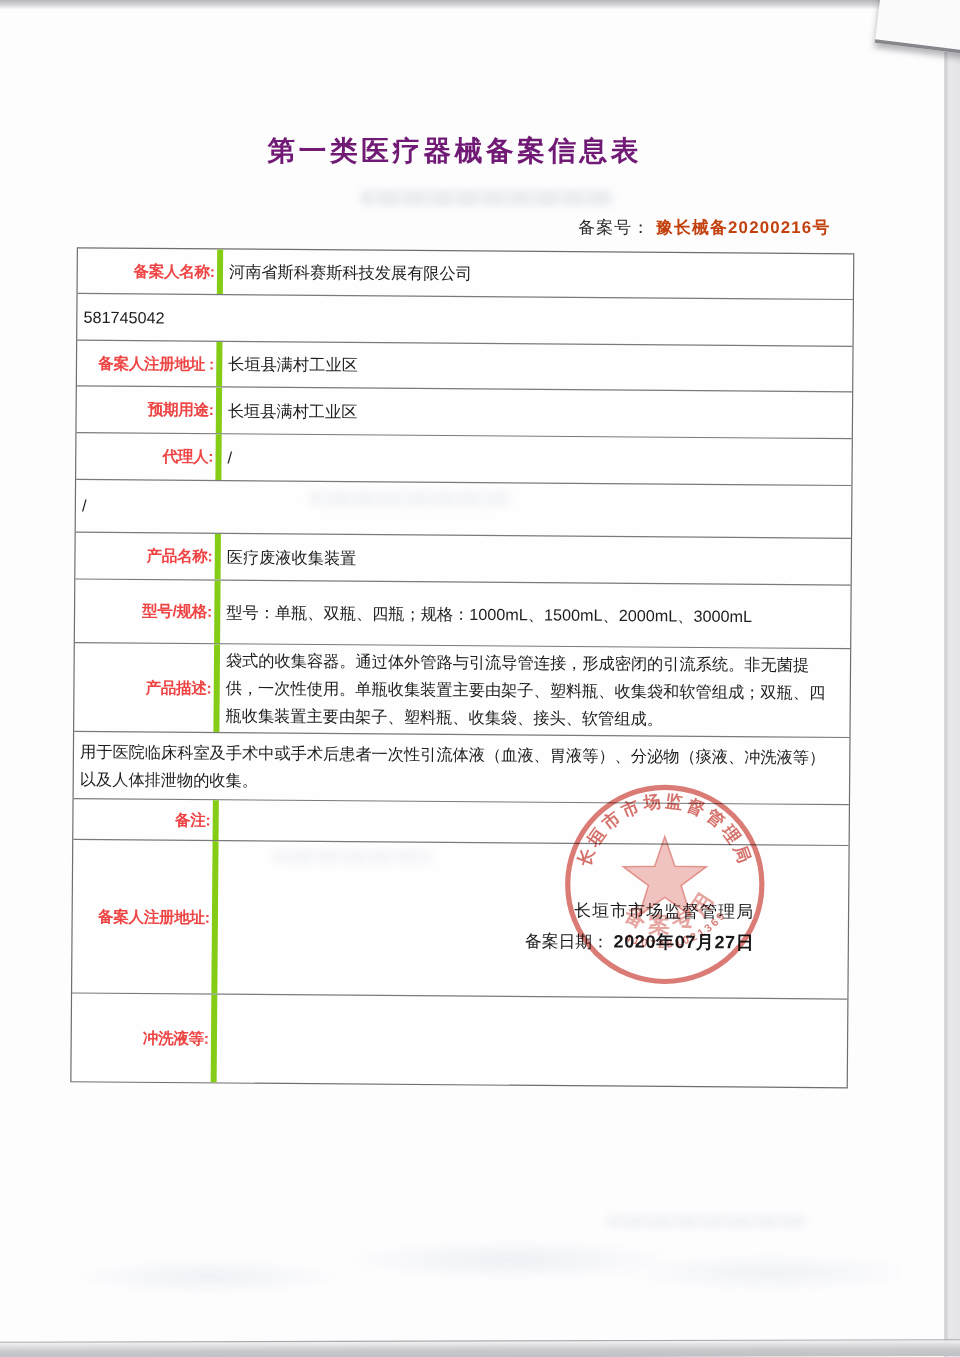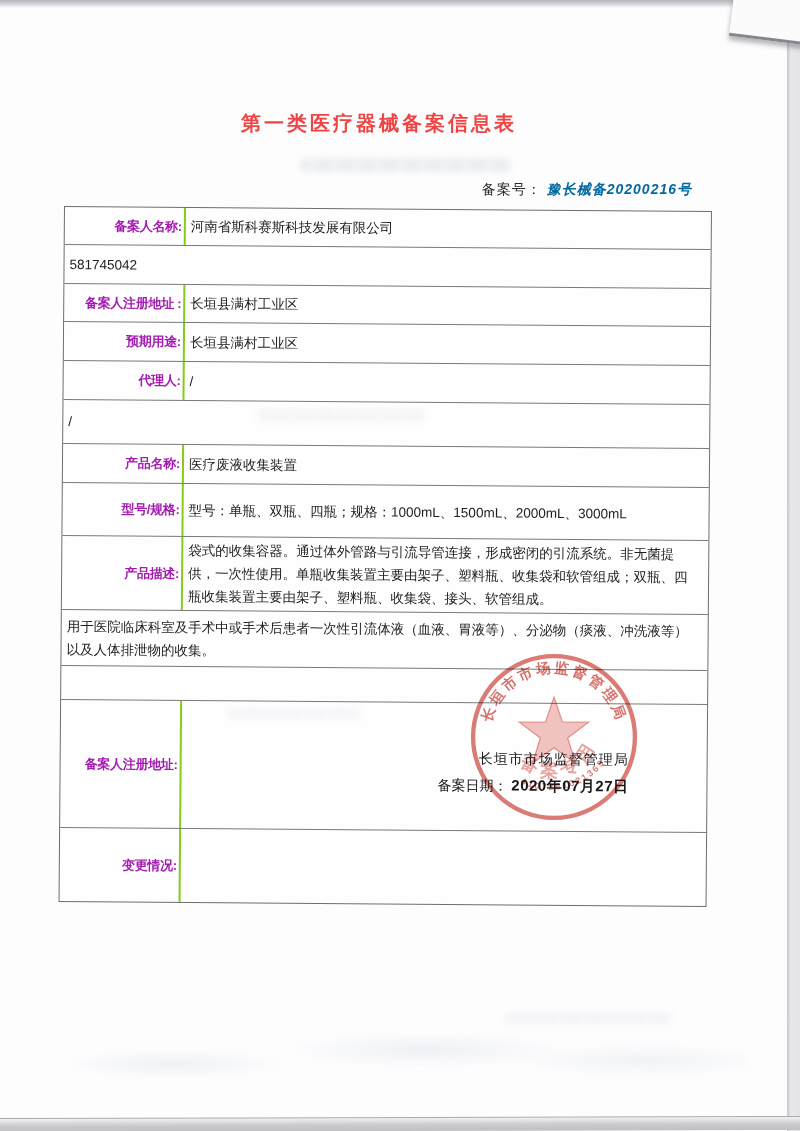--- a/index.html
+++ b/index.html
@@ -50,43 +50,43 @@
   }
   .smudge.s1{left:300px;top:158px;width:212px;height:14px;}
   .smudge.s2{left:258px;top:409px;width:168px;height:13px;opacity:.18;}
   .smudge.s3{left:228px;top:708px;width:132px;height:12px;opacity:.16;}
   .smudge.s4{left:505px;top:1012px;width:168px;height:12px;opacity:.12;}
 
   
   .doc-title{
     position:absolute;top:110px;left:0;width:758px;
     text-align:center;
-    font-size:20px;font-weight:bold;letter-spacing:3px;color:#ef4444;
+    font-size:23px;font-weight:bold;letter-spacing:3px;color:#701a75;
   }
   .reg-line{
     position:absolute;top:181px;left:0;width:692px;
     text-align:right;font-size:14px;color:#2a2a2c;letter-spacing:1px;
   }
-  .reg-line .num{font-weight:600;color:#0369a1;font-style:italic;}
+  .reg-line .num{font-weight:600;color:#c2410c;}
 
   
   .form-table{
     position:absolute;left:64px;top:206px;width:646px;
     border:1px solid #6e6e70;
     background:rgba(255,255,255,.35);
     transform:rotate(0.45deg);transform-origin:top left;
   }
   .row{display:flex;border-top:1px solid #7a7a7c;}
   .row:first-child{border-top:none;}
   .cell-label{
     width:121px;min-width:121px;box-sizing:border-box;
-    border-right:2px solid #84cc16;
+    border-right:5px solid #84cc16;
     display:flex;align-items:center;justify-content:flex-end;
     padding-right:2px;
-    font-size:13px;font-weight:bold;color:#a21caf;
+    font-size:13px;font-weight:bold;color:#ef4444;
     white-space:nowrap;letter-spacing:-0.3px;
   }
   .cell-value{
     flex:1;box-sizing:border-box;
     display:flex;align-items:center;
     padding:3px 8px 3px 5px;
     font-size:13.5px;color:#1d1d1f;line-height:23px;
     position:relative;
   }
   .r0{height:37px;} .r1{height:38px;} .r2{height:37px;} .r3{height:38px;}
@@ -178,36 +178,37 @@
     <div class="row r8">
       <div class="cell-label">产品描述:</div>
       <div class="cell-value">袋式的收集容器。通过体外管路与引流导管连接，形成密闭的引流系统。非无菌提供，一次性使用。单瓶收集装置主要由架子、塑料瓶、收集袋和软管组成；双瓶、四瓶收集装置主要由架子、塑料瓶、收集袋、接头、软管组成。</div>
     </div>
 
     <div class="row r9">
       <div class="cell-value">用于医院临床科室及手术中或手术后患者一次性引流体液（血液、胃液等）、分泌物（痰液、冲洗液等）以及人体排泄物的收集。</div>
     </div>
 
     <div class="row r10">
+      <div class="cell-label">备注:</div>
       <div class="cell-value"></div>
     </div>
 
     <div class="row r11">
       <div class="cell-label">备案人注册地址:</div>
       <div class="cell-value">
         <span class="filing-authority">长垣市市场监督管理局</span>
         <span class="filing-date">
           <span>备案日期：</span>
           <span class="date-val">2020年07月27日</span>
         </span>
       </div>
     </div>
 
     <div class="row r12">
-      <div class="cell-label">变更情况:</div>
+      <div class="cell-label">冲洗液等:</div>
       <div class="cell-value"></div>
     </div>
 
   </div>
 
   <svg class="stamp" viewBox="0 0 200 200" xmlns="http://www.w3.org/2000/svg">
     <defs>
       <path id="arcTop" d="M 30.5,125.3 A 74,74 0 1 1 169.5,125.3" fill="none"></path>
       <path id="arcBig" d="M 52,116 A 54,54 0 0 0 148,116" fill="none"></path>
       <path id="arcSerial" d="M 30,118 A 79,79 0 0 0 170,118" fill="none"></path>

